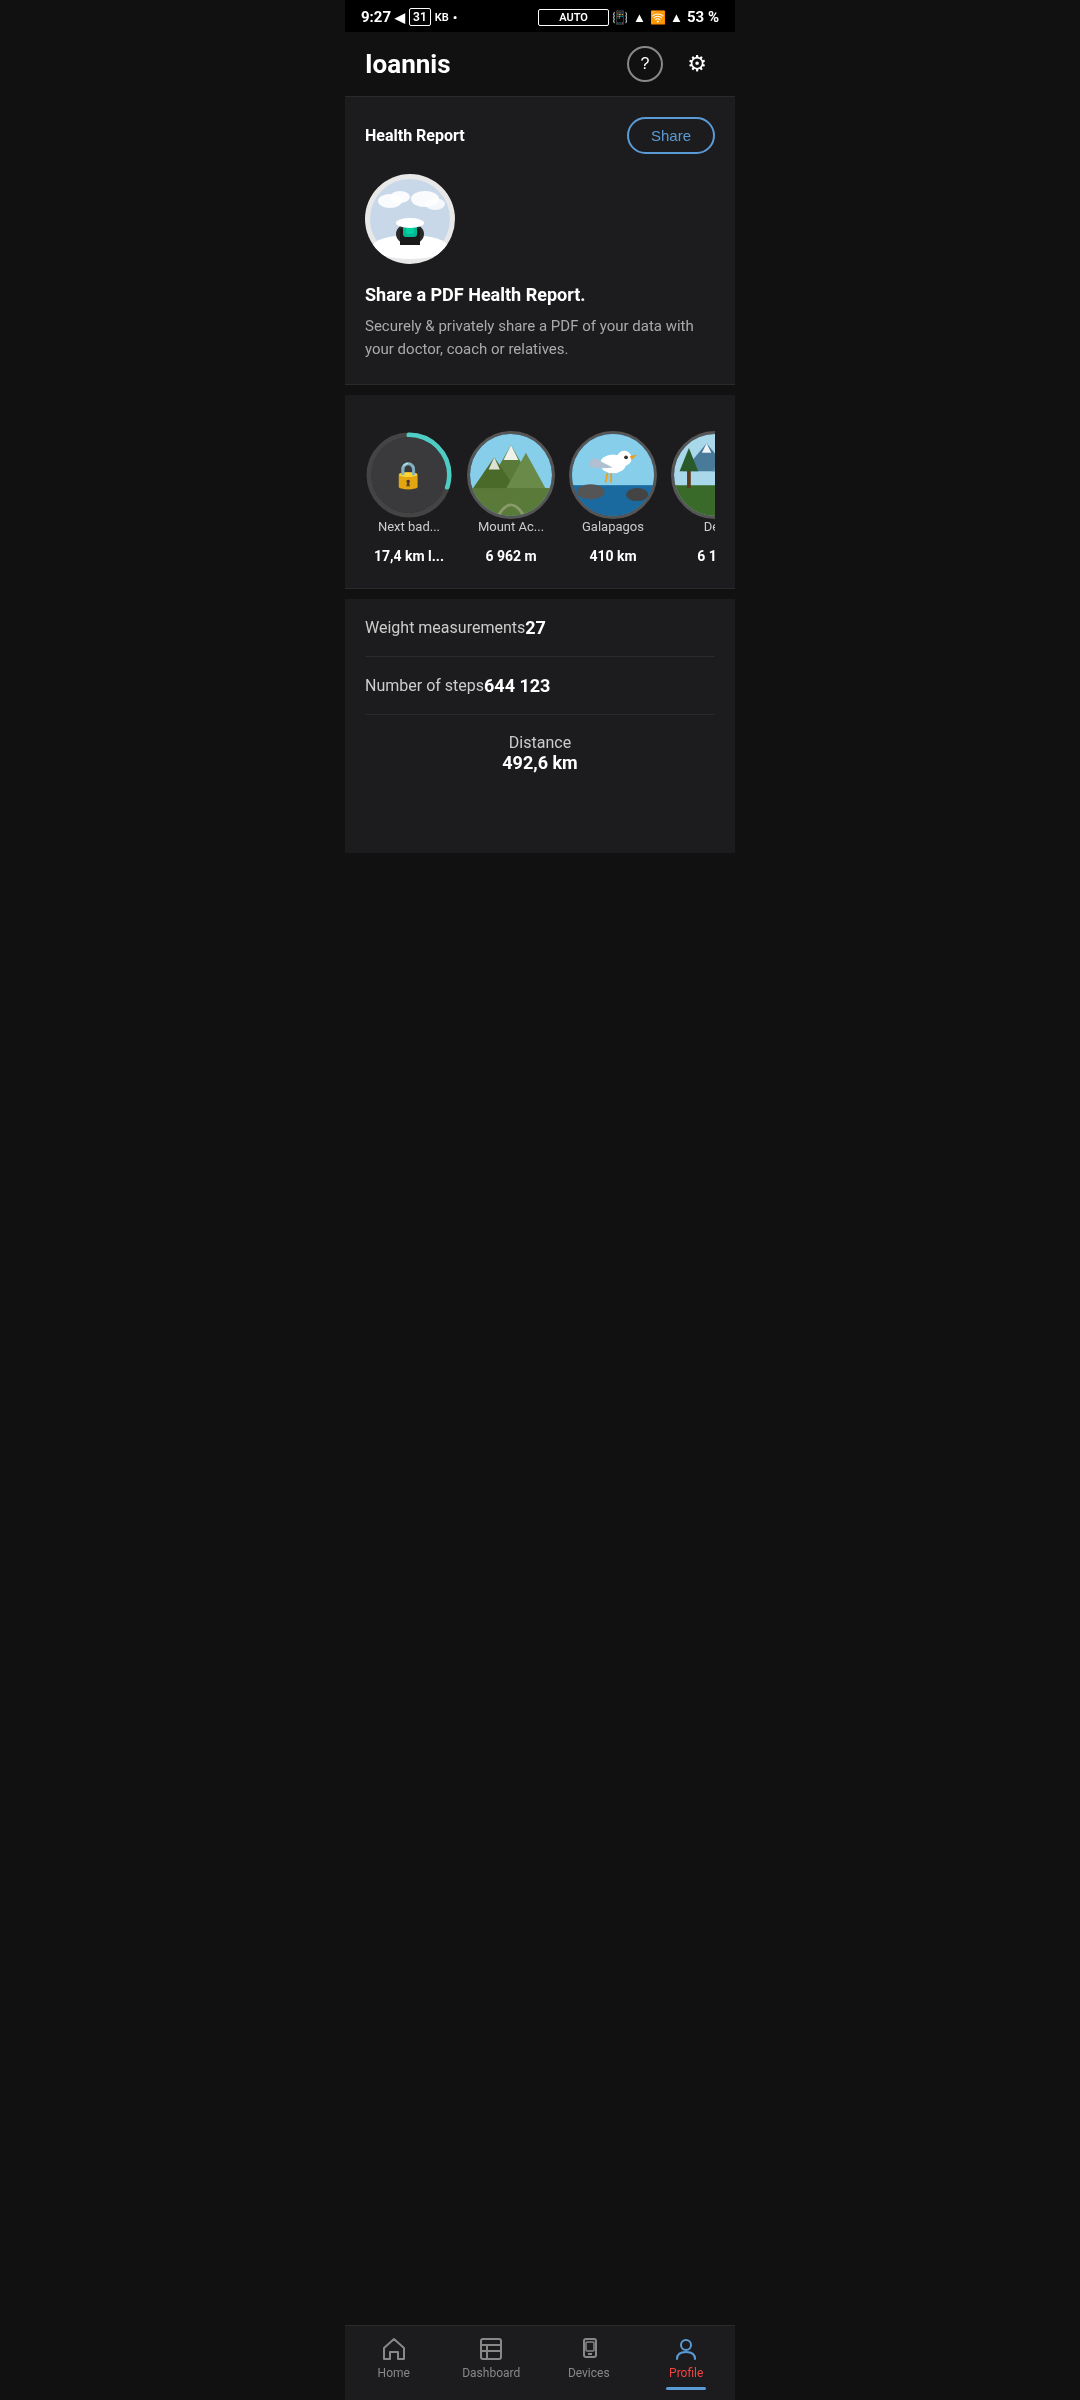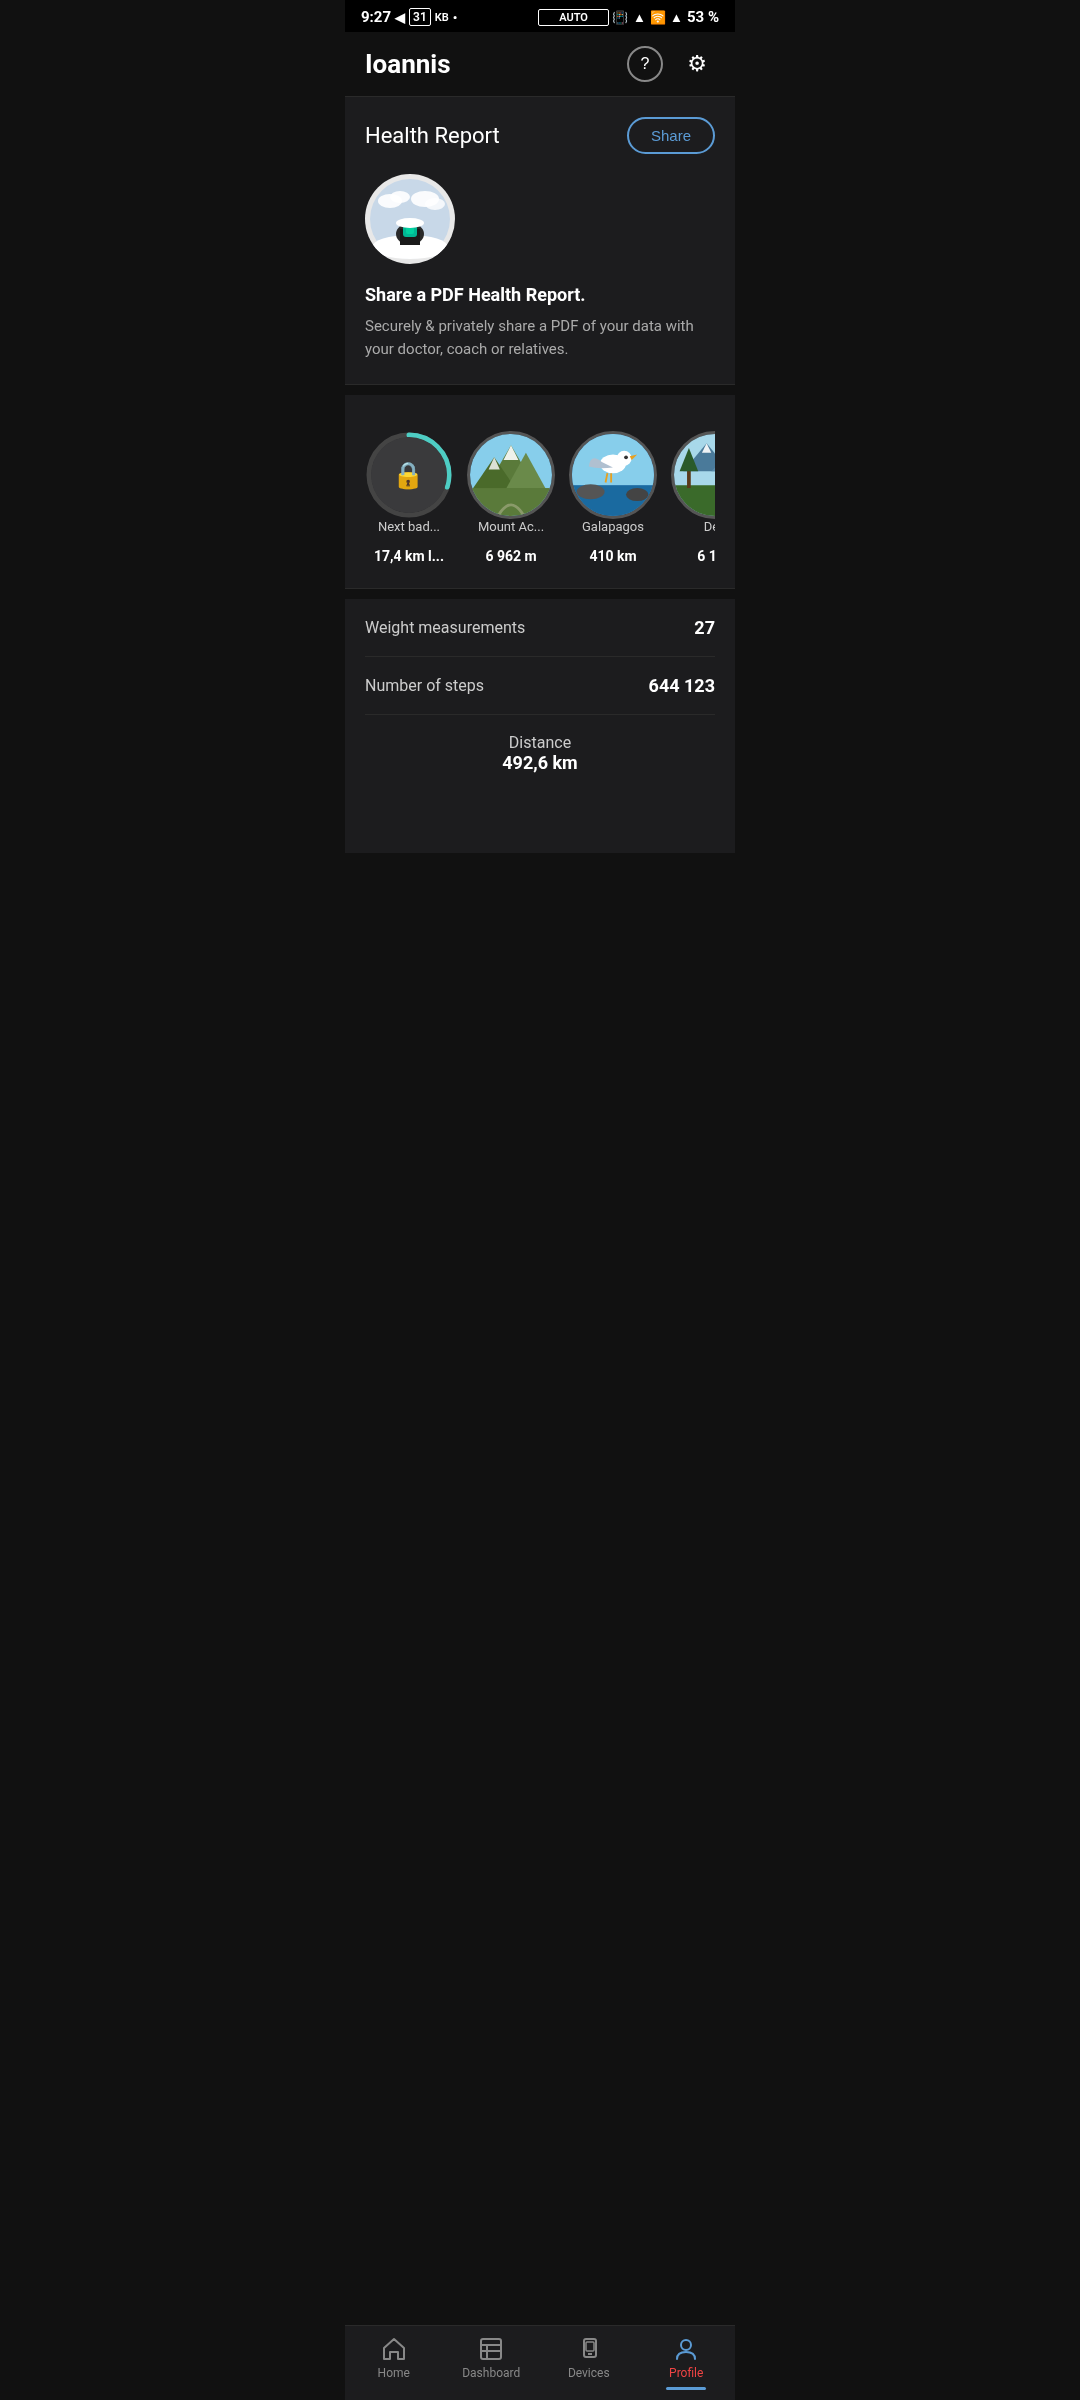--- a/index.html
+++ b/index.html
@@ -61,21 +61,21 @@
       background: #1c1c1e;
       padding: 20px 20px 24px;
       border-bottom: 1px solid #2a2a2a;
     }
     .section-header {
       display: flex;
       align-items: center;
       justify-content: space-between;
       margin-bottom: 20px;
     }
-    .section-title { font-size: 22px; font-weight: 400; }
+    .section-title { font-size: 16px; font-weight: 700; }
     .outline-button {
       border: 2px solid #5b9bd5;
       border-radius: 20px;
       background: transparent;
       color: #5b9bd5;
       padding: 8px 22px;
       font-size: 15px;
       cursor: pointer;
       font-weight: 500;
     }
@@ -117,21 +117,21 @@
 
     
     .stats-section {
       background: #1c1c1e;
       padding: 0 20px;
       margin-top: 10px;
     }
     .stat-row {
       display: flex;
       align-items: center;
-      justify-content: space-between;
+      justify-content: flex-start;
       padding: 18px 0;
       border-bottom: 1px solid #2a2a2a;
     }
     .stat-row:last-child { border-bottom: none; }
     .stat-label { font-size: 16px; color: #ccc; }
     .stat-value { font-size: 18px; font-weight: 700; color: #fff; }
 
     
     .bottom-nav {
       background: #1c1c1e;

